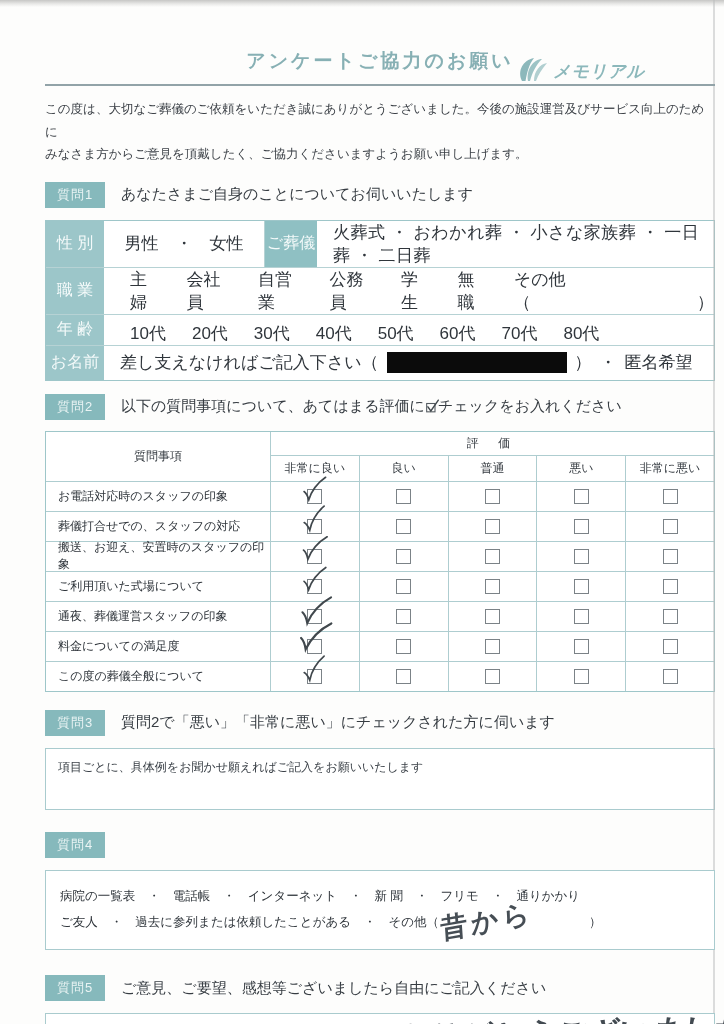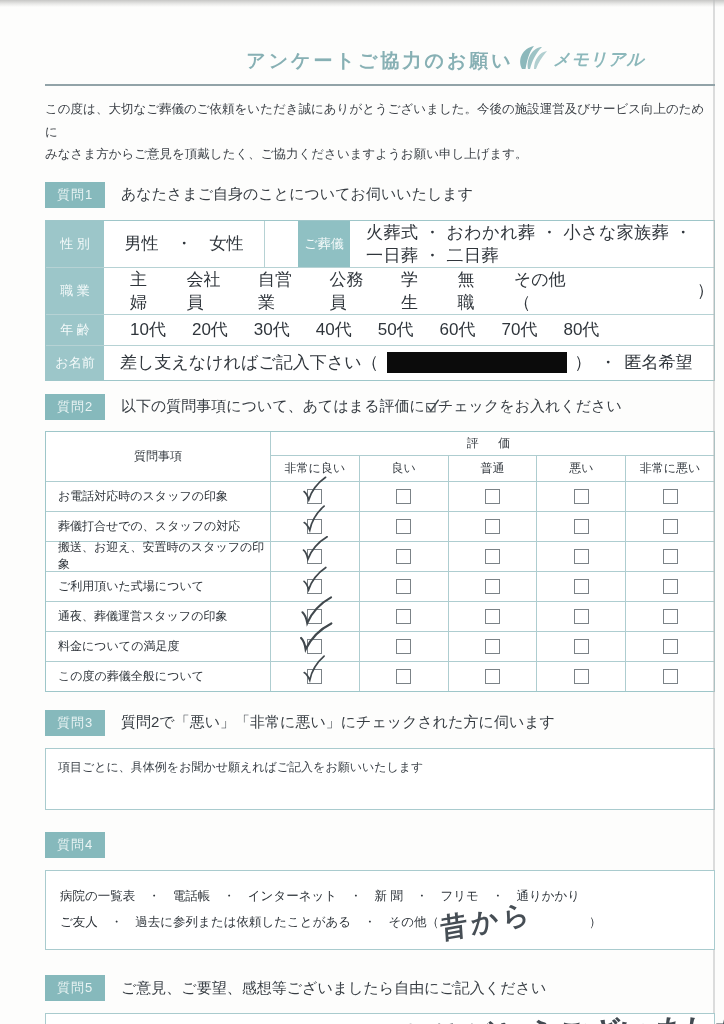--- a/index.html
+++ b/index.html
@@ -18,46 +18,46 @@
   .scan-right { position:absolute; top:0; bottom:0; right:9px; width:2px; background:#b9bcbc; opacity:.5; }
 
   .content { padding:0 9px 0 45px; }
 
   
   .hdr { position:relative; padding-top:48px; }
   .hdr h1 {
     margin:0; text-align:center; font-size:19px; font-weight:bold;
     color:#87b0b4; letter-spacing:3px;
   }
-  .brand { position:absolute; right:70px; top:44px; display:flex; align-items:center; gap:4px; }
+  .brand { position:absolute; right:70px; top:56px; display:flex; align-items:center; gap:4px; }
   .brand-name { color:#8cb8bb; font-size:17px; font-weight:bold; font-style:italic; letter-spacing:1px; }
   .hdr-rule { border:none; border-top:2px solid #92a3a8; margin:10px 0 0 0; }
   .intro { margin-top:12px; font-size:12.5px; line-height:1.8; color:#3c4147; }
 
   
   .qhead { display:flex; align-items:center; gap:16px; }
   .badge {
     display:inline-block; min-width:56px; text-align:center;
     background:#86b9bc; color:#eaf4f4; font-size:13px; padding:4px 2px; letter-spacing:1px;
   }
   .qtitle { font-size:15px; color:#363c42; }
 
   
   .q1-table { margin-top:12px; border:1.5px solid #9ec6c9; background:#fff; }
   .q1-row { display:flex; align-items:stretch; min-height:30px; border-top:1px solid #b6d2d4; }
   .q1-row:first-child { border-top:none; }
   .th {
     width:58px; flex:0 0 58px; background:#9cc6c9; color:#f4fafa;
-    display:flex; align-items:center; justify-content:center; font-size:13px;
+    display:flex; align-items:center; justify-content:center; font-size:16px;
   }
   .td { display:flex; align-items:center; font-size:17px; color:#2f353b; }
   .td-gender { width:160px; flex:0 0 160px; justify-content:center; border-right:1px solid #b6d2d4; }
-  .th-funeral { width:52px; flex:0 0 52px; background:#8fc0c3;margin-left:33px; }
+  .th-funeral { width:52px; flex:0 0 52px; background:#8fc0c3; }
   .td-funeral { flex:1; padding-left:16px; letter-spacing:.5px; }
-  .td-list { flex:1; display:flex; align-items:center; gap:26px; padding-left:26px; }
+  .td-list { flex:1; display:flex; align-items:flex-end; gap:26px; padding-left:26px; }
   .blank-gap { width:78px; display:inline-block; }
   .td-name { flex:1; display:flex; align-items:center; gap:8px; padding-left:16px; }
   .redact { width:180px; height:21px; background:#0b0b0b; }
 
   .section { margin-top:0; }
   .s-q1 { margin-top:16px; }
   .s-q2 { margin-top:13px; }
   .s-q3 { margin-top:18px; }
   .s-q4 { margin-top:22px; }
   .s-q5 { margin-top:25px; }

